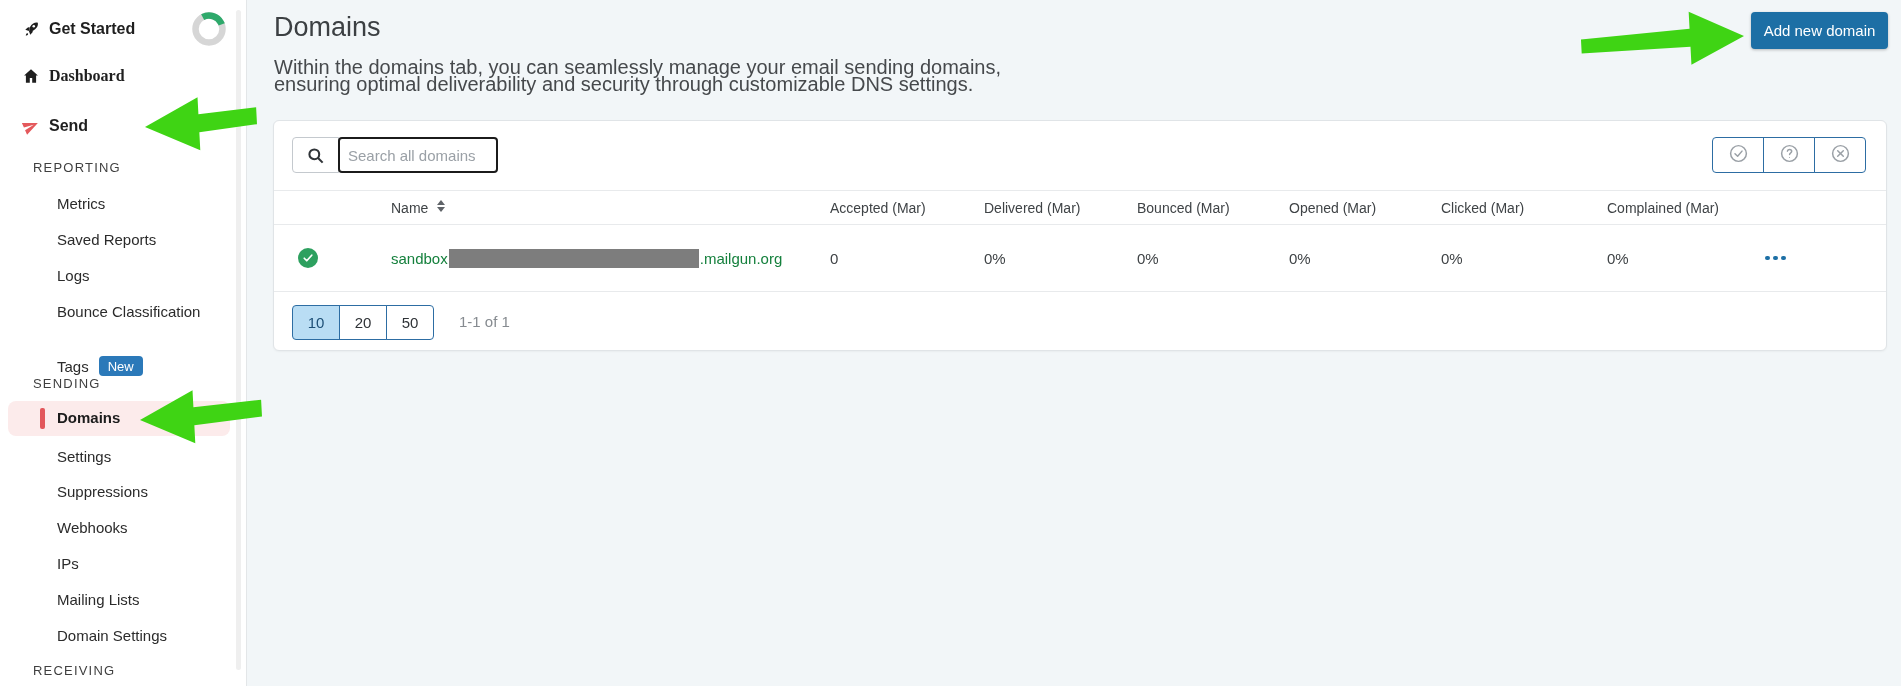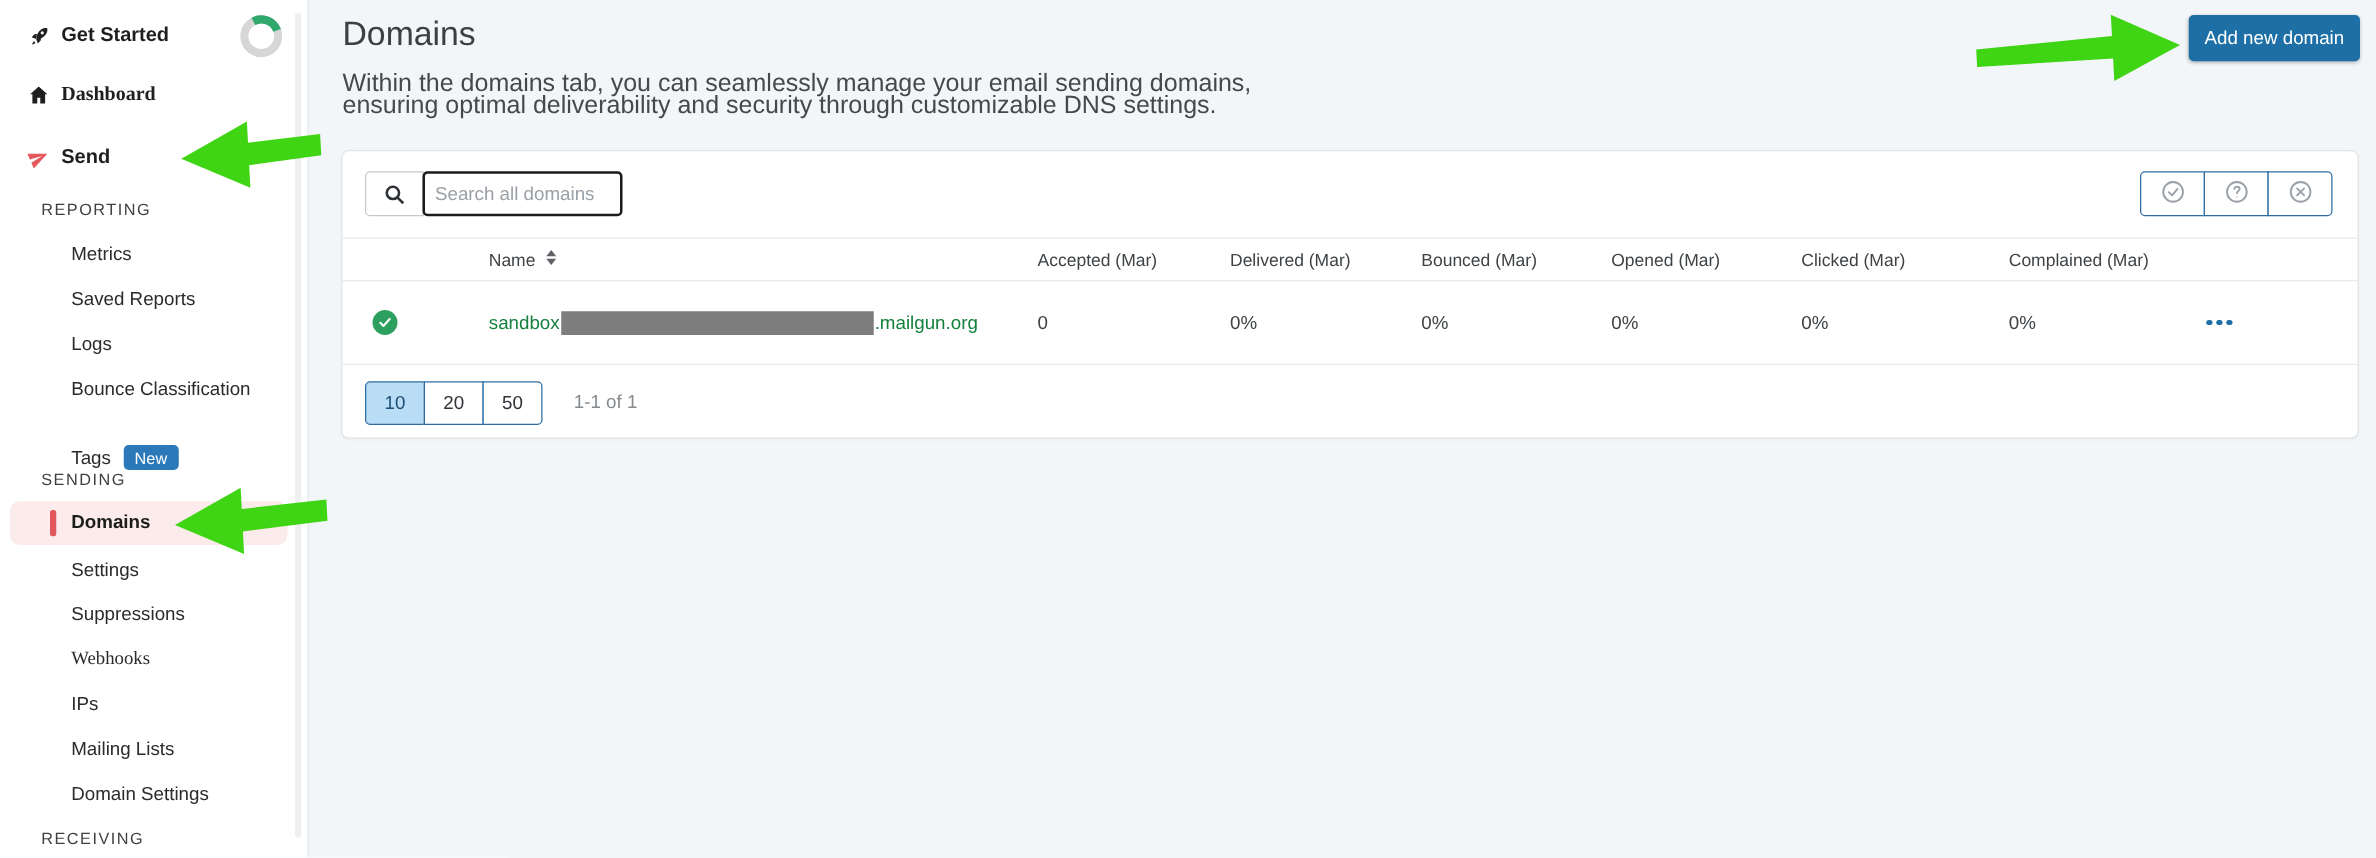--- a/index.html
+++ b/index.html
@@ -134,21 +134,21 @@
       <span class="bar"></span>
       <span class="lbl">Domains</span>
     </div>
 
     <div class="nav-sub" style="top:445px;">
         <span>Settings</span>
       </div>
     <div class="nav-sub" style="top:480px;">
         <span>Suppressions</span>
       </div>
-    <div class="nav-sub" style="top:516px;font-family:Liberation Serif, serif;">
+    <div class="nav-sub" style="top:516px;">
         <span>Webhooks</span>
       </div>
     <div class="nav-sub" style="top:552px;">
         <span>IPs</span>
       </div>
     <div class="nav-sub" style="top:588px;">
         <span>Mailing Lists</span>
       </div>
     <div class="nav-sub" style="top:624px;">
         <span>Domain Settings</span>

